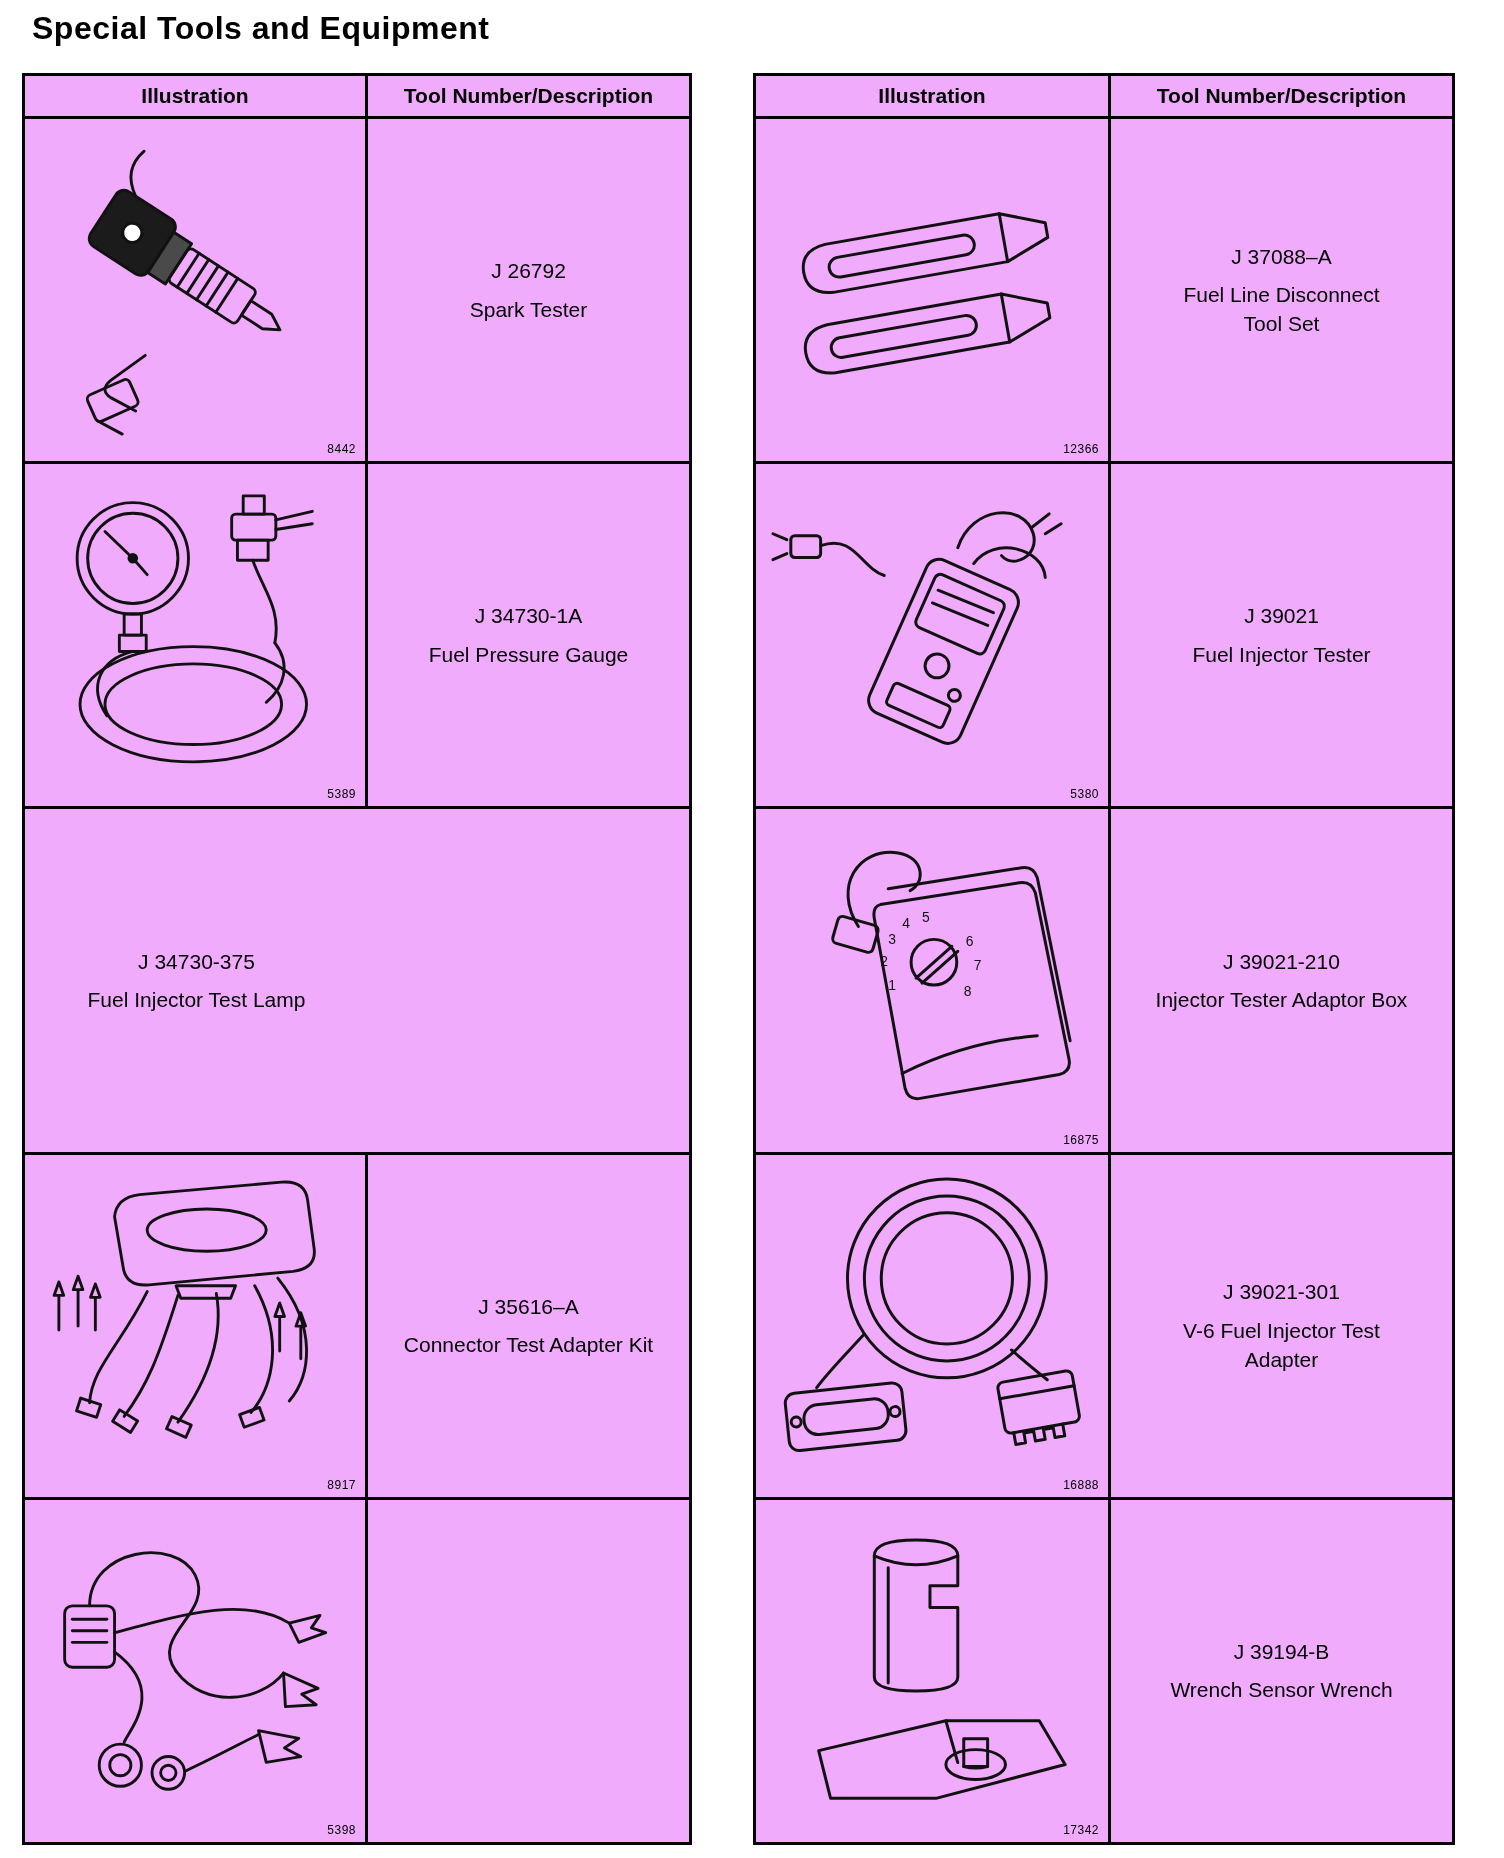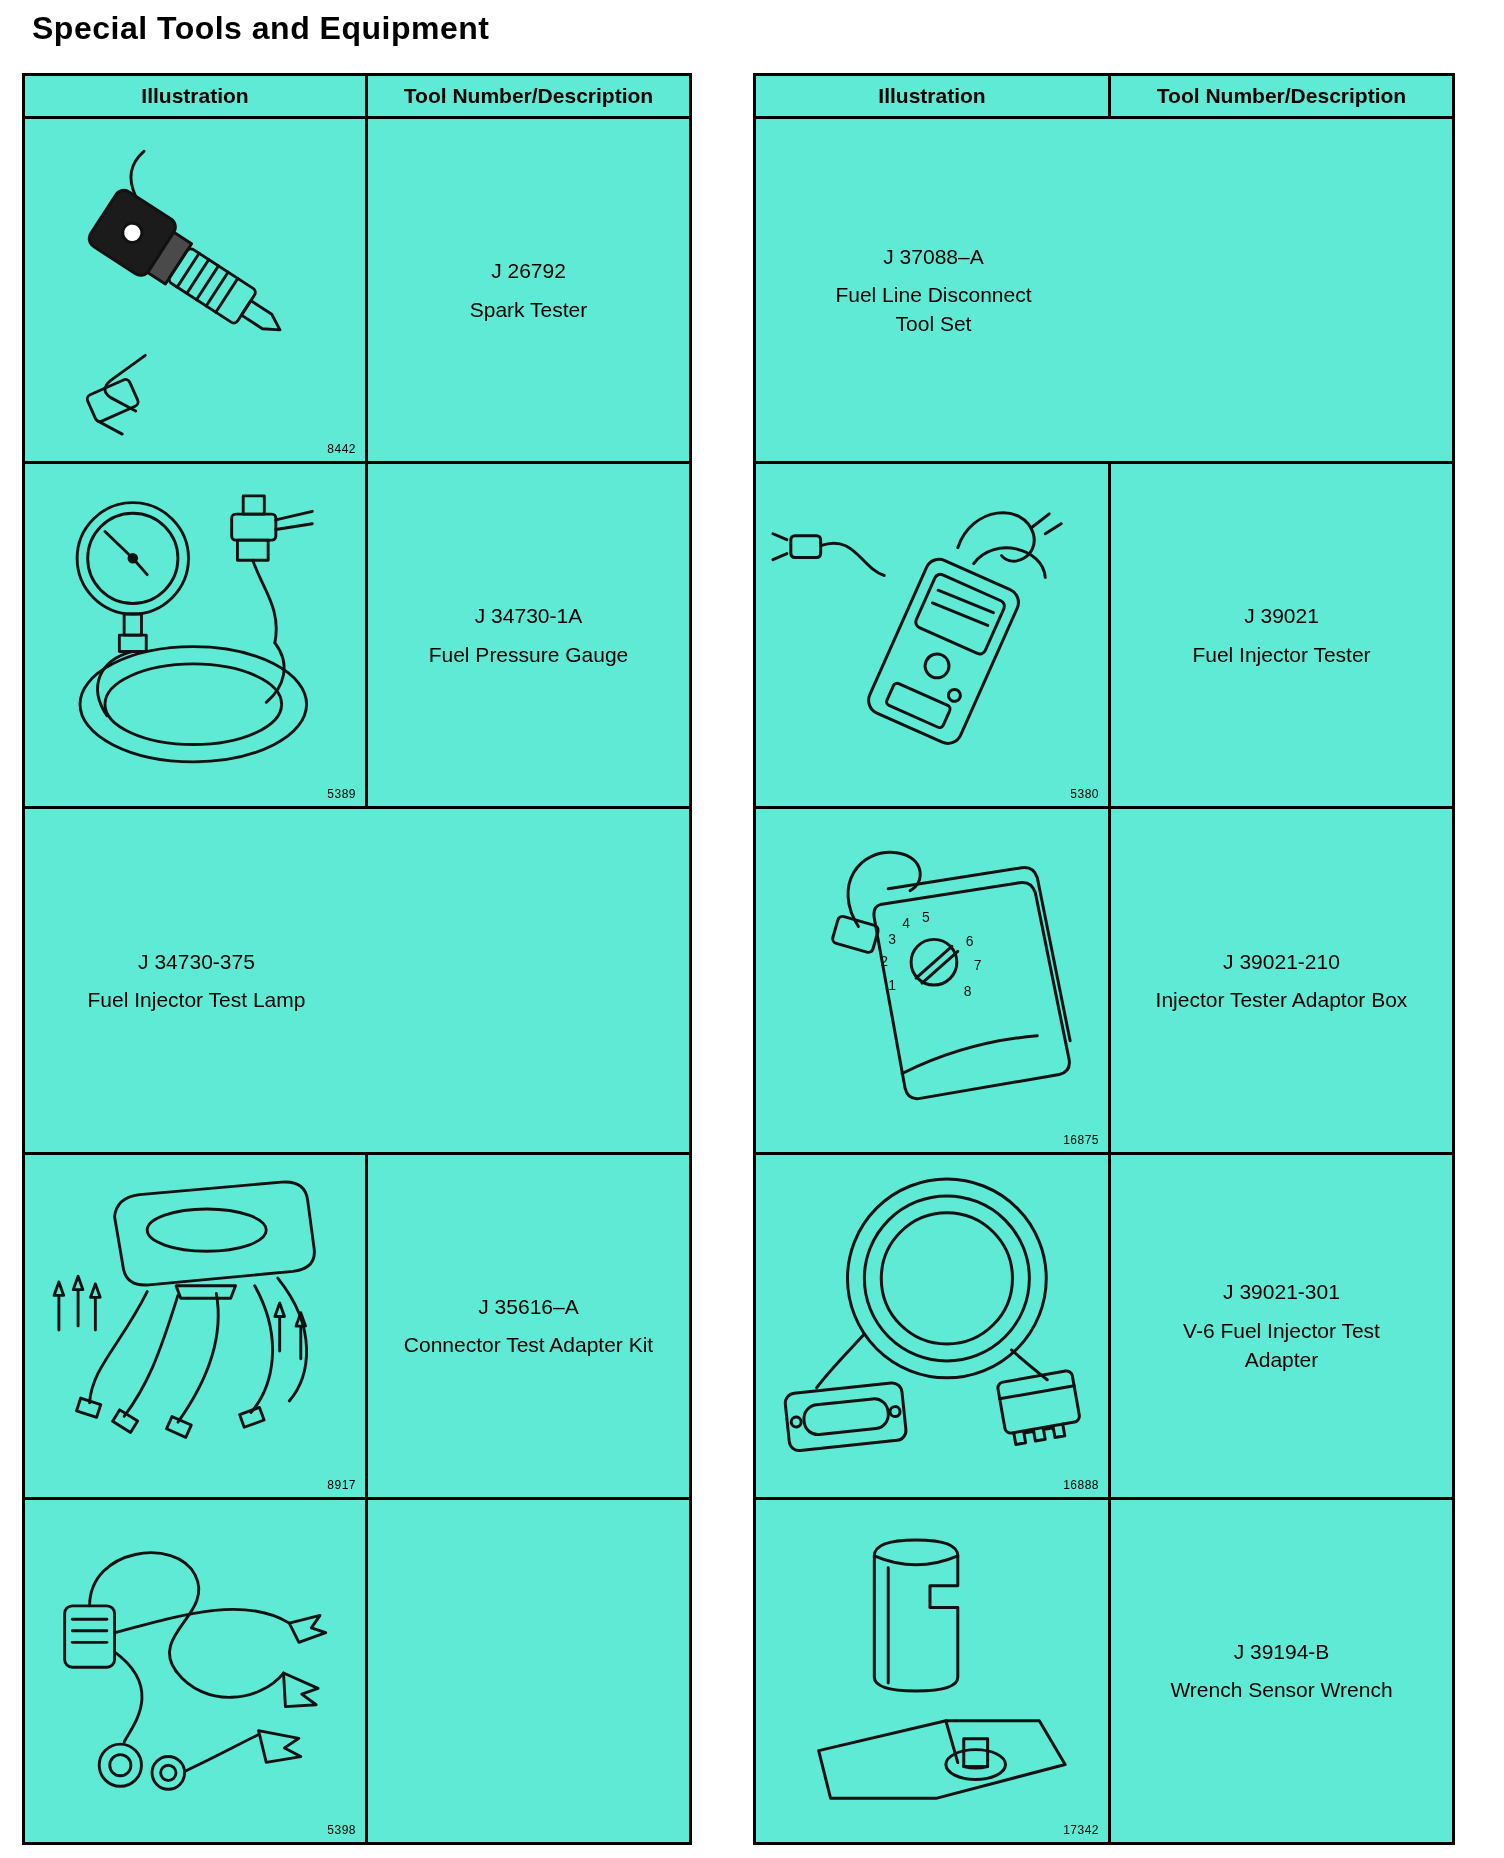--- a/index.html
+++ b/index.html
@@ -7,21 +7,21 @@
     width:1504px;height:1858px;position:relative;background:#ffffff;
     font-family:"Liberation Sans",sans-serif;color:#000;overflow:hidden;
   }
   .page-title{
     position:absolute;left:24px;top:2px;font-size:32px;font-weight:bold;
     letter-spacing:.5px;margin:8px;
   }
   .tool-table{
     position:absolute;top:73px;height:1772px;border:3px solid #000;
     display:grid;grid-template-rows:40px repeat(5,1fr);box-sizing:border-box;
-    background:#5eead4;
+    background:#f0abfc;
   }
   #table-left{left:22px;width:670px;--c1:343px;}
   #table-right{left:753px;width:702px;--c1:355px;}
   .thead,.t-row{display:grid;grid-template-columns:var(--c1) 1fr;min-height:0;}
   .t-row{border-top:3px solid #000;}
   .th{
     display:flex;align-items:center;justify-content:center;
     font-weight:bold;font-size:21px;
   }
   .th-illu{border-right:3px solid #000;}
@@ -177,20 +177,35 @@
   </div>
 </div>
 
 <div class="tool-table" id="table-right">
   <div class="thead">
     <div class="th th-illu">Illustration</div>
     <div class="th">Tool Number/Description</div>
   </div>
 
   <div class="t-row">
+    <div class="illu-cell">
+      <svg class="illu" viewBox="0 0 340 320">
+        <g stroke="#111" stroke-width="3" fill="none" stroke-linecap="round" stroke-linejoin="round">
+          <g transform="rotate(-10 170 160)">
+            <path d="M72 96 h178 l44 17 v15 l-44 17 H72 q-26 -2 -26 -24.5 t26 -24.5 z"></path>
+            <rect x="72" y="111" width="148" height="20" rx="10"></rect>
+            <line x1="250" y1="96" x2="250" y2="145"></line>
+            <path d="M60 176 h178 l44 17 v15 l-44 17 H60 q-26 -2 -26 -24.5 t26 -24.5 z"></path>
+            <rect x="60" y="191" width="148" height="20" rx="10"></rect>
+            <line x1="238" y1="176" x2="238" y2="225"></line>
+          </g>
+        </g>
+      </svg>
+      <span class="figure-number">12366</span>
+    </div>
     <div class="desc-cell">
       <div class="tool-number">J 37088–A</div>
       <div class="tool-desc">Fuel Line Disconnect
 Tool Set</div>
     </div>
   </div>
 
   <div class="t-row">
     <div class="illu-cell">
       <svg class="illu" viewBox="0 0 340 320">

